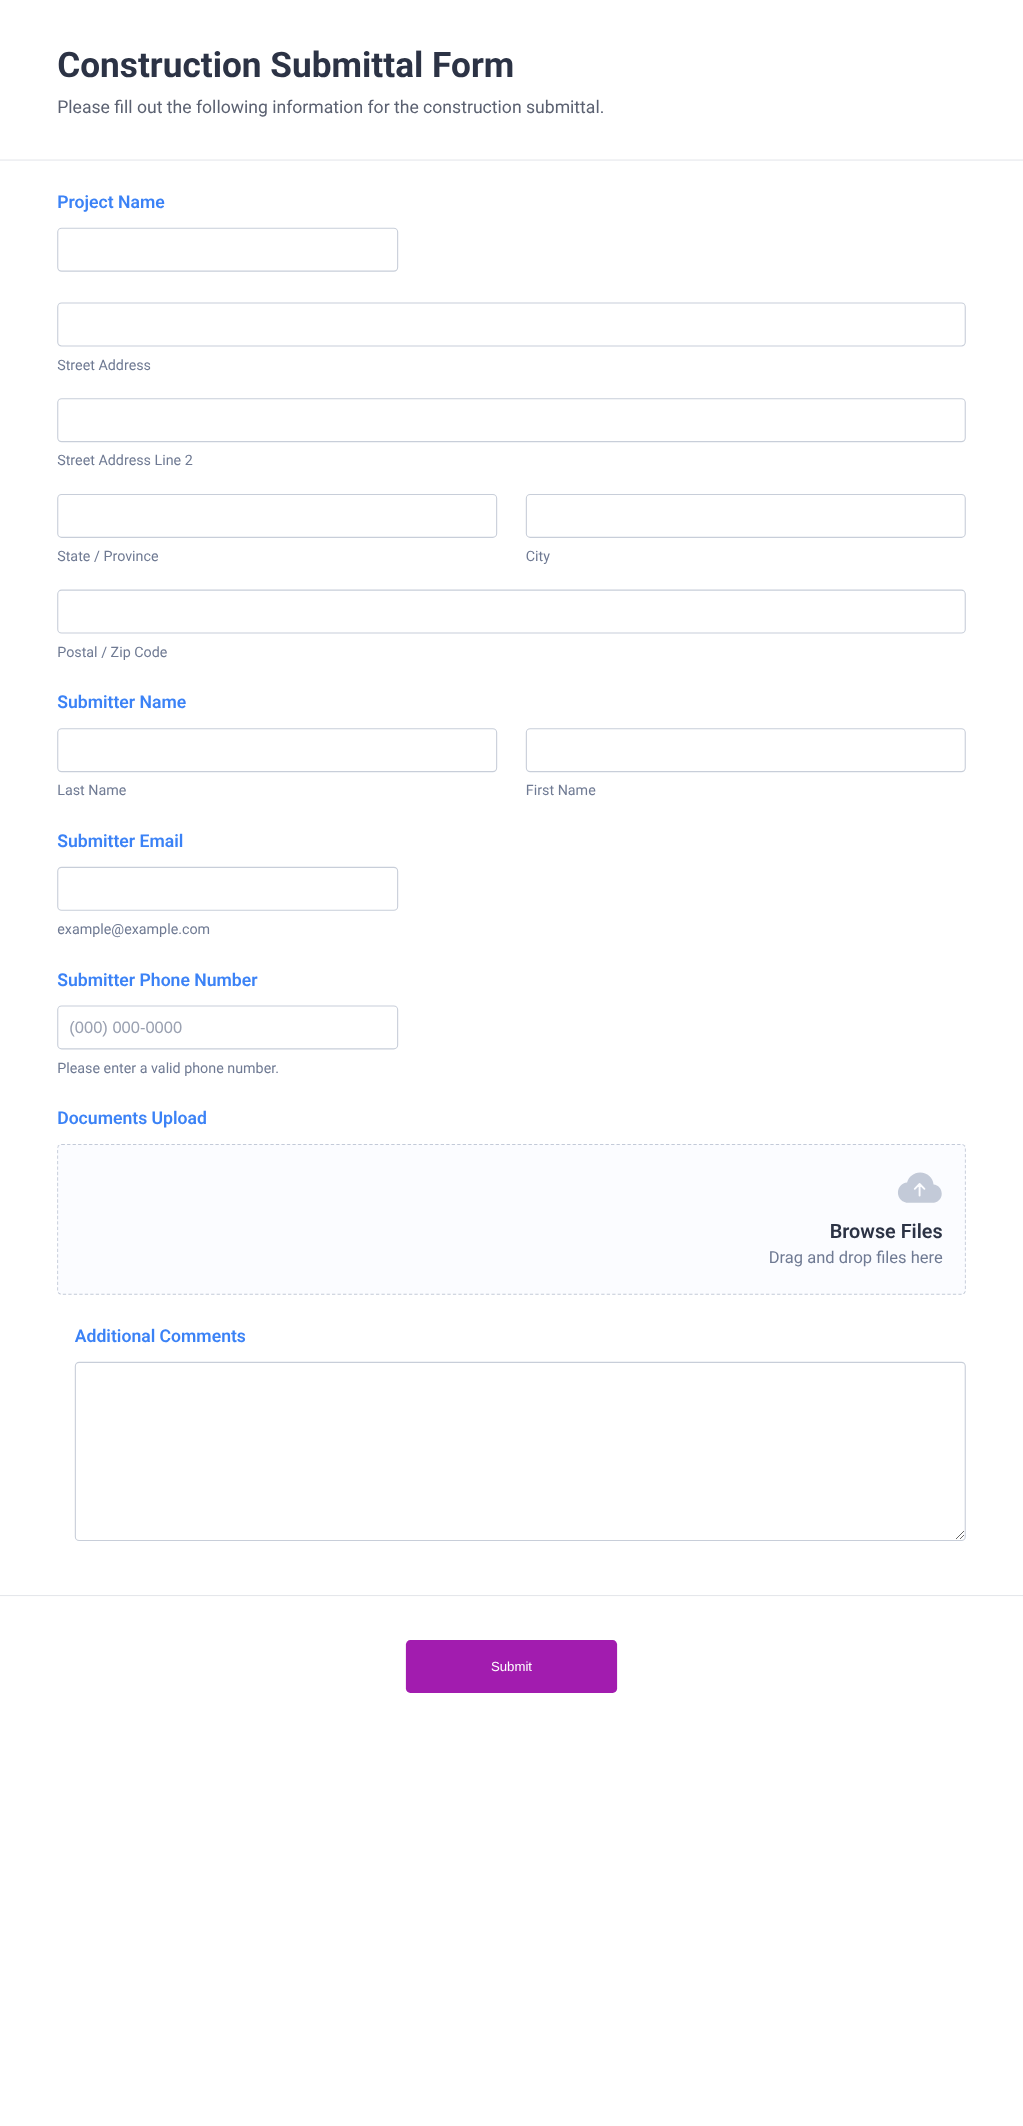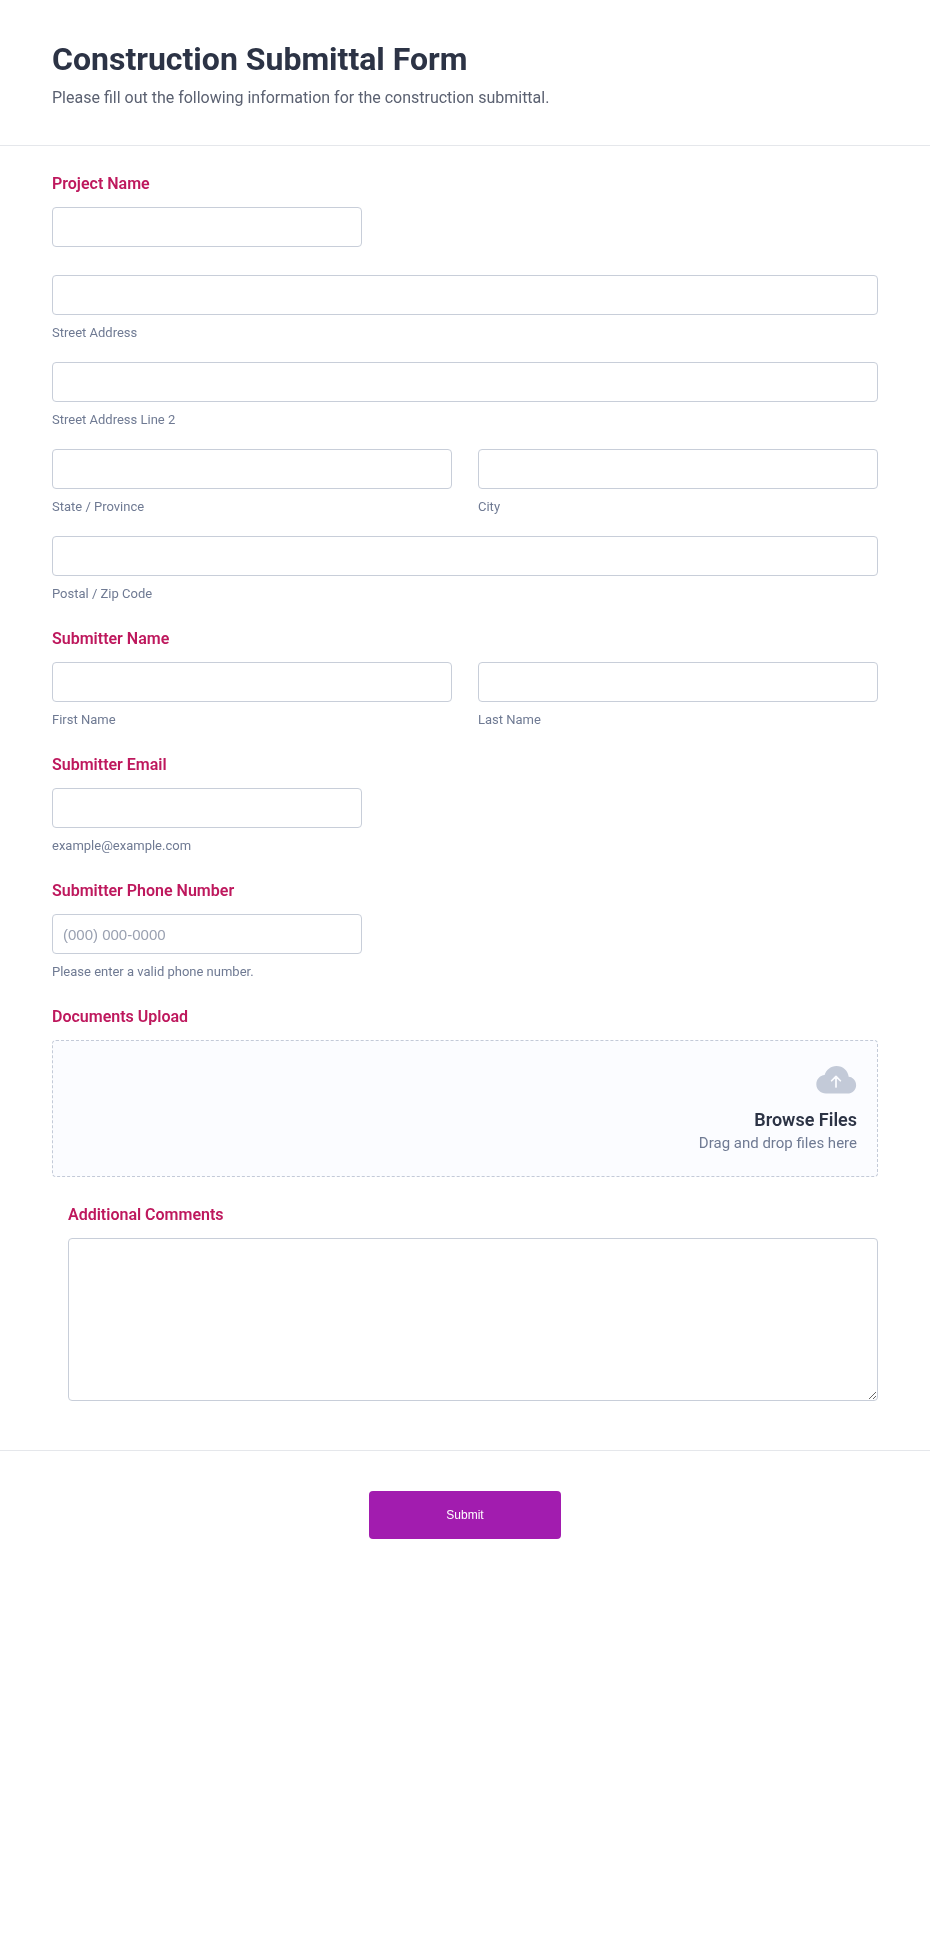--- a/index.html
+++ b/index.html
@@ -32,21 +32,21 @@
     }
     .form-body {
       padding: 28px 52px 45px;
     }
     .field-group {
       margin-bottom: 28px;
     }
     .field-label {
       font-size: 16px;
       font-weight: 600;
-      color: #be185d;
+      color: #3b82f6;
       display: block;
       margin-bottom: 14px;
     }
     .text-input {
       width: 100%;
       height: 40px;
       border: 1px solid #c8ced9;
       border-radius: 4px;
       padding: 12px 10px;
       font-size: 15px;
@@ -167,25 +167,25 @@
         <input type="text" class="text-input" style="">
         <span class="sublabel">Postal / Zip Code</span>
       </div>
     </div>
 
     <div class="field-group">
       <label class="field-label">Submitter Name</label>
       <div class="row">
         <div class="col">
           <input type="text" class="text-input" style="">
+          <span class="sublabel">Last Name</span>
+        </div>
+        <div class="col">
+          <input type="text" class="text-input" style="">
           <span class="sublabel">First Name</span>
-        </div>
-        <div class="col">
-          <input type="text" class="text-input" style="">
-          <span class="sublabel">Last Name</span>
         </div>
       </div>
     </div>
 
     <div class="field-group">
       <label class="field-label">Submitter Email</label>
       <input type="text" class="text-input half" style="">
       <span class="sublabel">example@example.com</span>
     </div>
 

